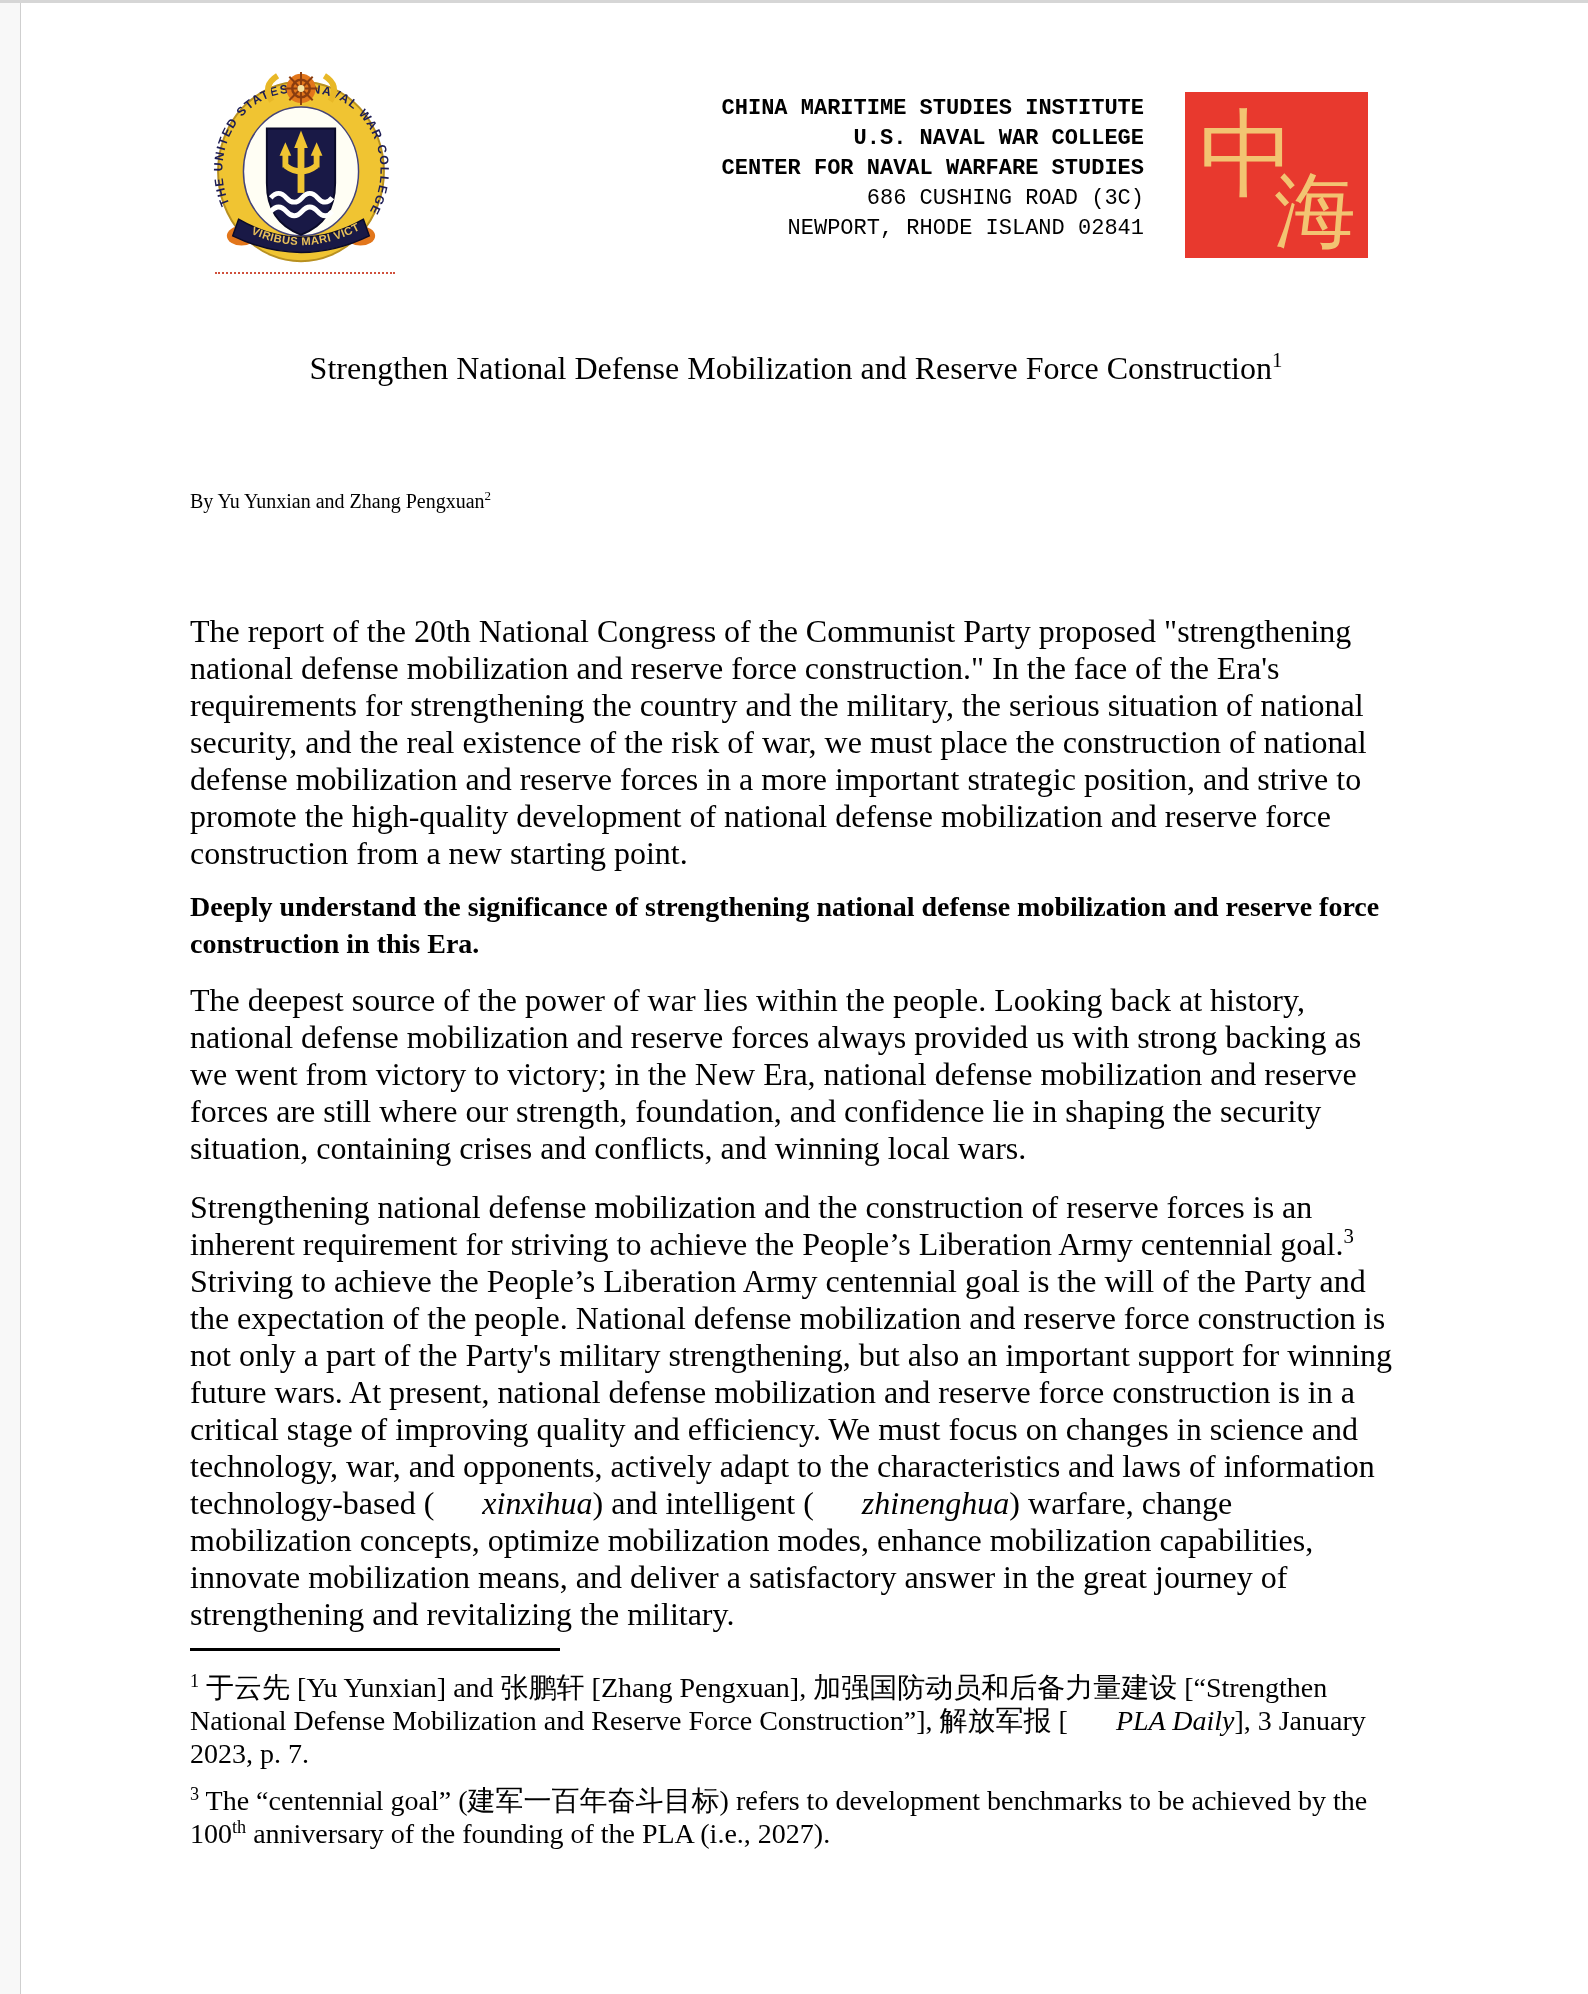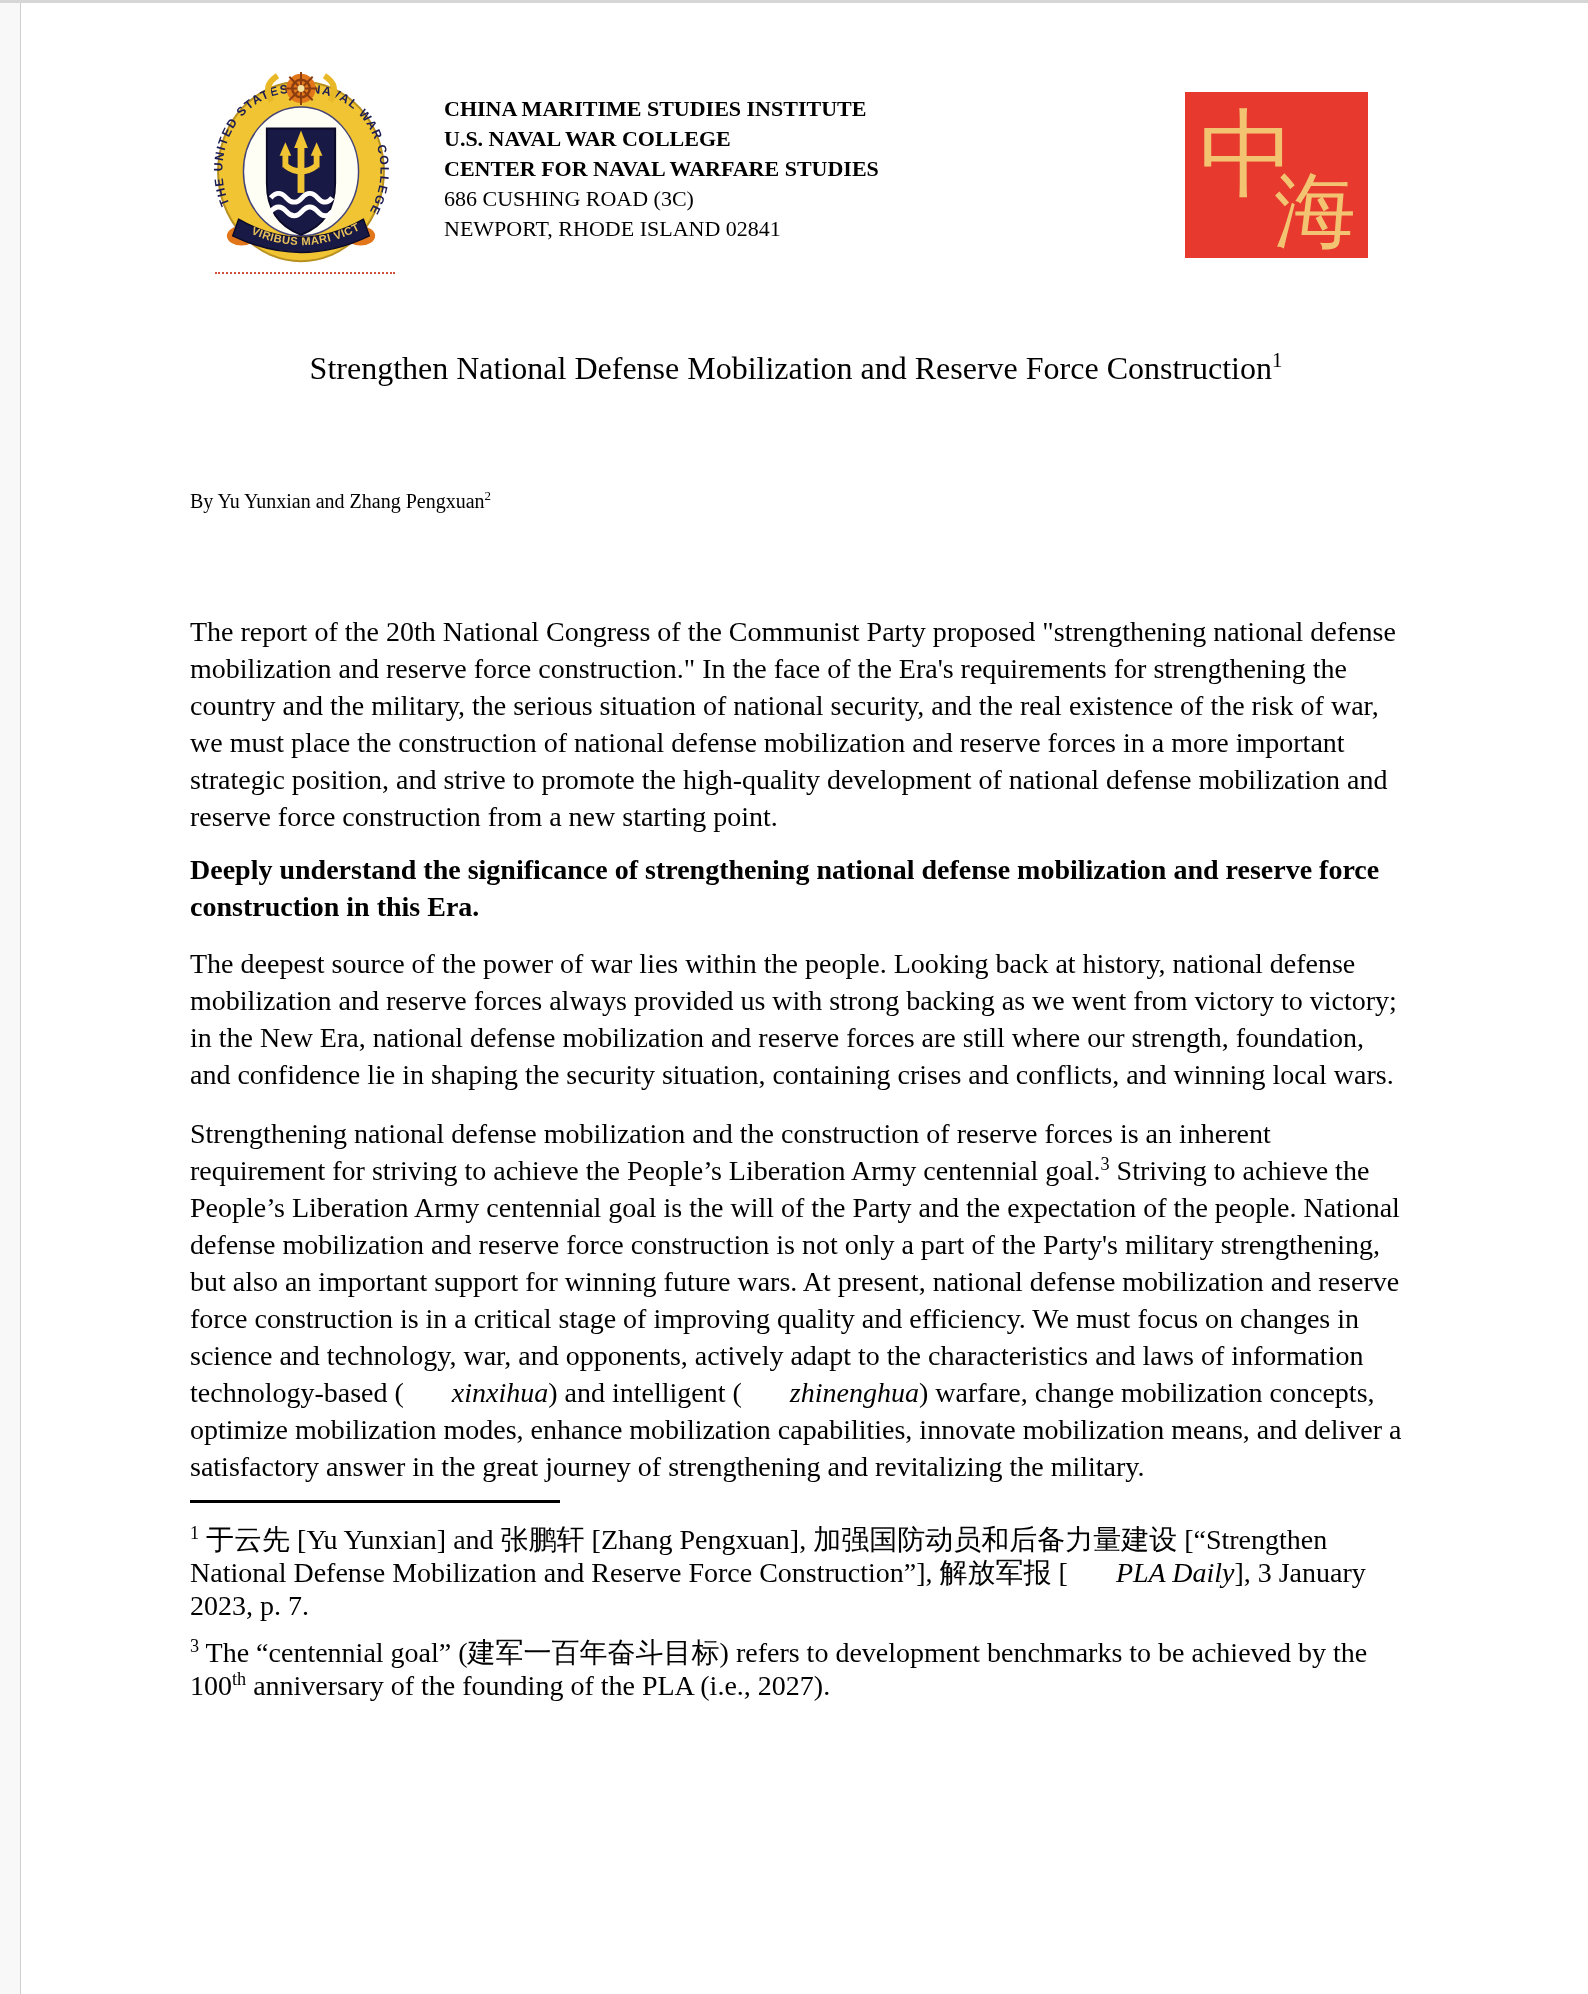--- a/index.html
+++ b/index.html
@@ -9,42 +9,42 @@
     font-family:"Liberation Serif", serif;
   }
   .edge-top { position:absolute; top:0; left:0; width:100%; height:3px; background:#d6d6d6; z-index:5; }
   .edge-left { position:absolute; top:3px; left:0; width:20px; height:1991px; background:#f8f8f8; border-right:1px solid #cfcfcf; }
 
   
   .seal { position:absolute; left:213px; top:68px; width:176px; height:200px; }
   .seal-dots { position:absolute; left:215px; top:272px; width:180px; border-top:2px dotted #d0503c; }
 
   .org {
-    position:absolute; left:444px; top:94px; width:700px; text-align:left;
-    font-family:Liberation Serif, serif; font-size:22px; line-height:30px;
+    position:absolute; left:444px; top:94px; width:700px; text-align:right;
+    font-family:Liberation Mono, monospace; font-size:22px; line-height:30px;
     color:#000;
   }
   .org-line-bold { font-weight:bold; }
   .org-line-reg  { font-weight:normal; }
 
   .cmsi-logo {
     position:absolute; left:1185px; top:92px; width:183px; height:166px;
     background:#e8392e;
   }
   .cmsi-char { position:absolute; color:#f2c472; font-family:"DejaVu Serif", serif; line-height:1; }
   .cmsi-char-top { left:14px; top:14px; font-size:96px; }
   .cmsi-char-bottom { right:12px; bottom:6px; font-size:82px; }
 
   
   .doc { position:absolute; left:190px; top:335px; width:1212px; }
   .title {
     margin:13px; font-size:32px; font-weight:normal; line-height:40px; text-align:center;
   }
   .byline { margin:95px 0 0 0; font-size:20px; line-height:37px; }
-  .para   { margin:0; font-size:28px; line-height:37px;font-family:Liberation Serif, serif; }
+  .para   { margin:0; font-size:32px; line-height:37px;font-family:Liberation Serif, serif; }
   .p1 { margin-top:93px; }
   .section-heading { margin:16px 0 0 0; font-size:28px; line-height:37px; font-weight:bold; }
   .p2 { margin-top:20px; }
   .p3 { margin-top:22px; }
 
   .fn-sep { margin-top:15px; width:370px; border-top:3px solid #000; height:0; }
   .footnote { margin:20px 0 0 0; font-size:28px; line-height:33px; }
   .footnote + .footnote { margin-top:14px; }
 
   sup { font-size:65%; line-height:0; vertical-align:super; }

